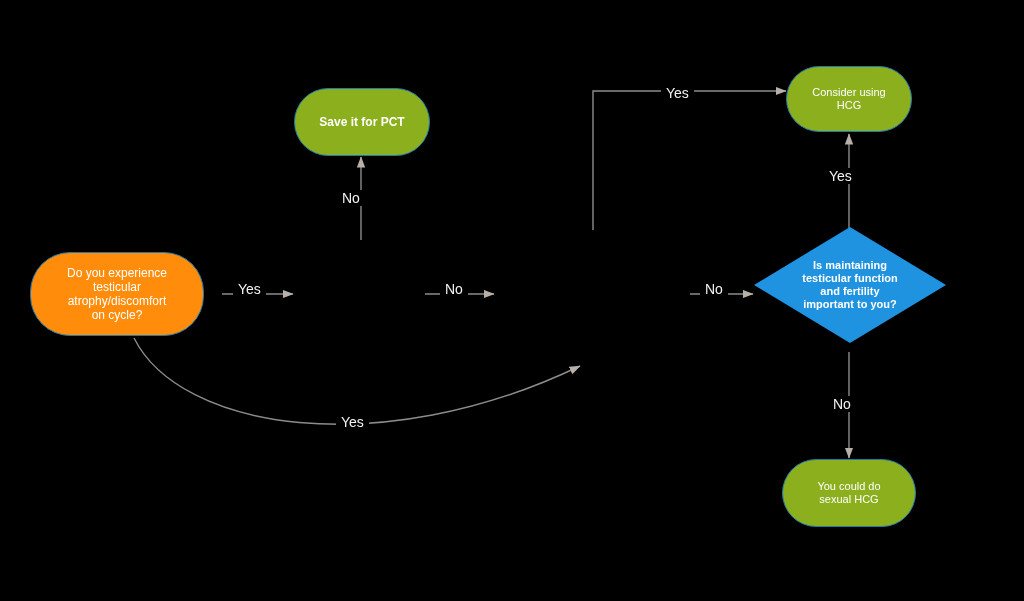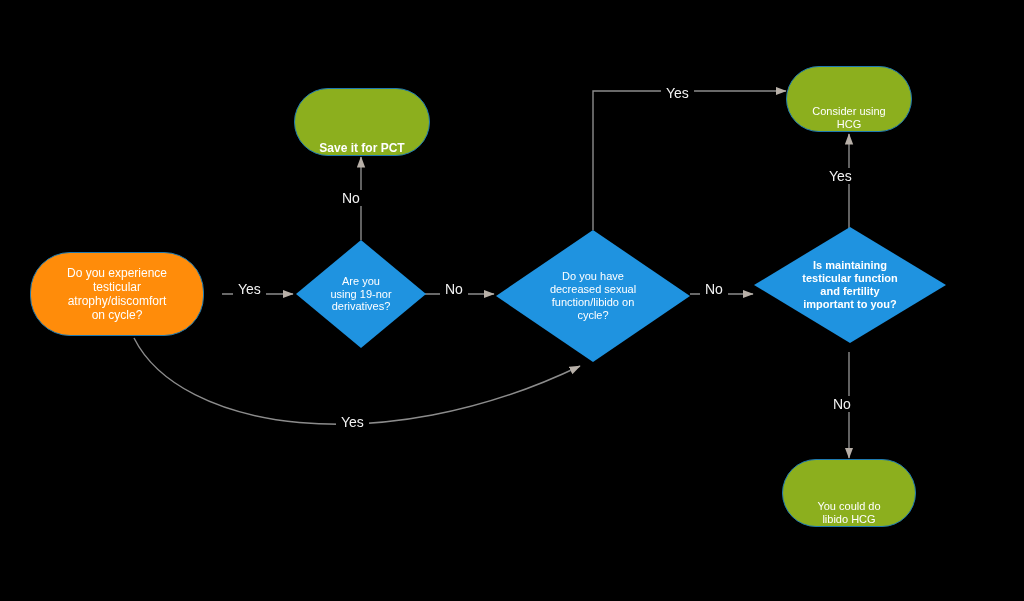--- a/index.html
+++ b/index.html
@@ -40,21 +40,21 @@
     display: block;
     white-space: pre-line;
     padding: 0 6px;
   }
   
   .rounded {
     border-radius: 40px;
     border: 1px solid #1f7ab0;
   }
   .orange { background: #ff8c0a; }
-  .green  { background: #8caf1e; align-items: flex-end; }
+  .green  { background: #8caf1e; }
   
   .diamond-wrap {
     position: absolute;
   }
   .diamond-shape {
     position: absolute;
     left: 0; top: 0;
     width: 100%;
     height: 100%;
   }
@@ -133,57 +133,40 @@
     <span class="node-label">Do you experience
 testicular
 atrophy/discomfort
 on cycle?</span>
   </div>
 
   <div class="node rounded green fs12" style="left:294px; top:88px; width:136px; height:68px;font-weight:bold;">
     <span class="node-label">Save it for PCT</span>
   </div>
 
-  <div class="diamond-wrap" style="left:296px; top:240px; width:130px; height:108px;">
-    <svg class="diamond-shape" viewBox="0 0 130 108" preserveAspectRatio="none">
-      <polygon points="65,0 130,54 65,108 0,54" fill="#1f93e0"></polygon>
-    </svg>
-    <div class="diamond-text fs11">Are you
-using 19-nor
-derivatives?</div>
-  </div>
 
-  <div class="diamond-wrap" style="left:496px; top:230px; width:194px; height:132px;">
-    <svg class="diamond-shape" viewBox="0 0 194 132" preserveAspectRatio="none">
-      <polygon points="97,0 194,66 97,132 0,66" fill="#1f93e0"></polygon>
-    </svg>
-    <div class="diamond-text fs11">Do you have
-decreased sexual
-function/libido on
-cycle?</div>
-  </div>
 
   <div class="diamond-wrap" style="left:754px; top:227px; width:192px; height:116px;font-weight:bold;">
     <svg class="diamond-shape" viewBox="0 0 192 116" preserveAspectRatio="none">
       <polygon points="96,0 192,58 96,116 0,58" fill="#1f93e0"></polygon>
     </svg>
     <div class="diamond-text fs11">Is maintaining
 testicular function
 and fertility
 important to you?</div>
   </div>
 
   <div class="node rounded green fs11" style="left:786px; top:66px; width:126px; height:66px;">
     <span class="node-label">Consider using
 HCG</span>
   </div>
 
   <div class="node rounded green fs11" style="left:782px; top:459px; width:134px; height:68px;">
     <span class="node-label">You could do
-libido HCG</span>
+sexual HCG</span>
   </div>
 
   <div class="edge-label fs22" style="left:233px; top:281px;">Yes</div>
 
   <div class="edge-label fs22" style="left:337px; top:190px;">No</div>
 
   <div class="edge-label fs22" style="left:336px; top:414px;">Yes</div>
 
   <div class="edge-label fs22" style="left:440px; top:281px;">No</div>
 

